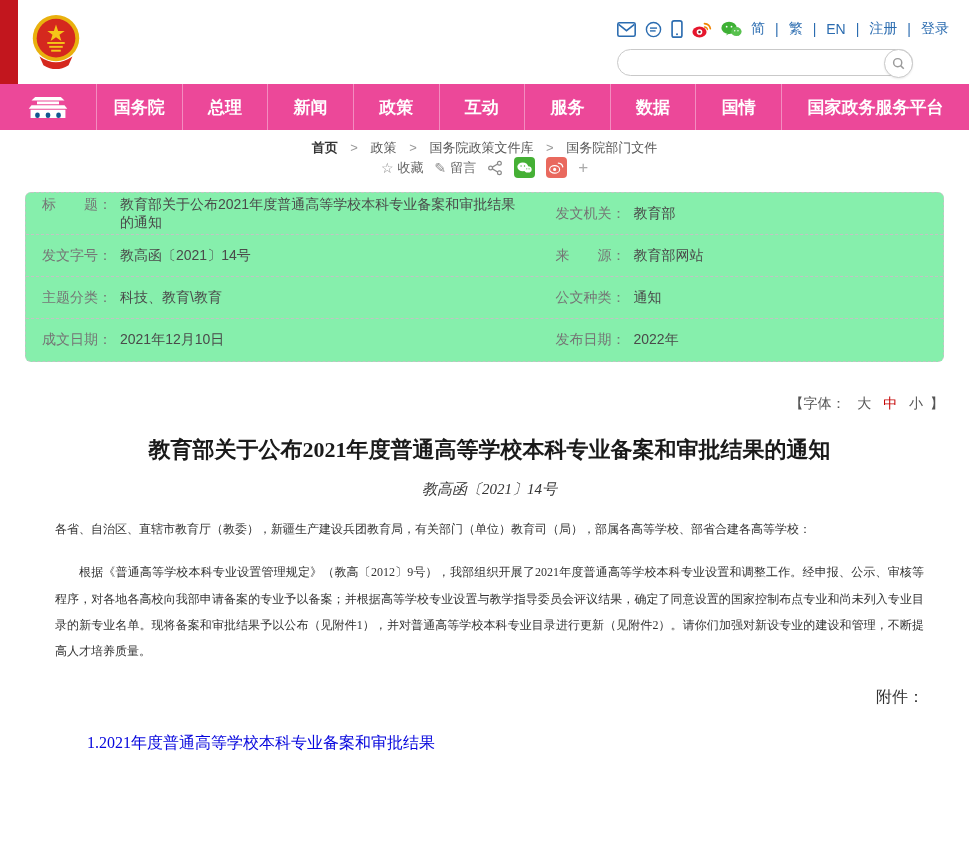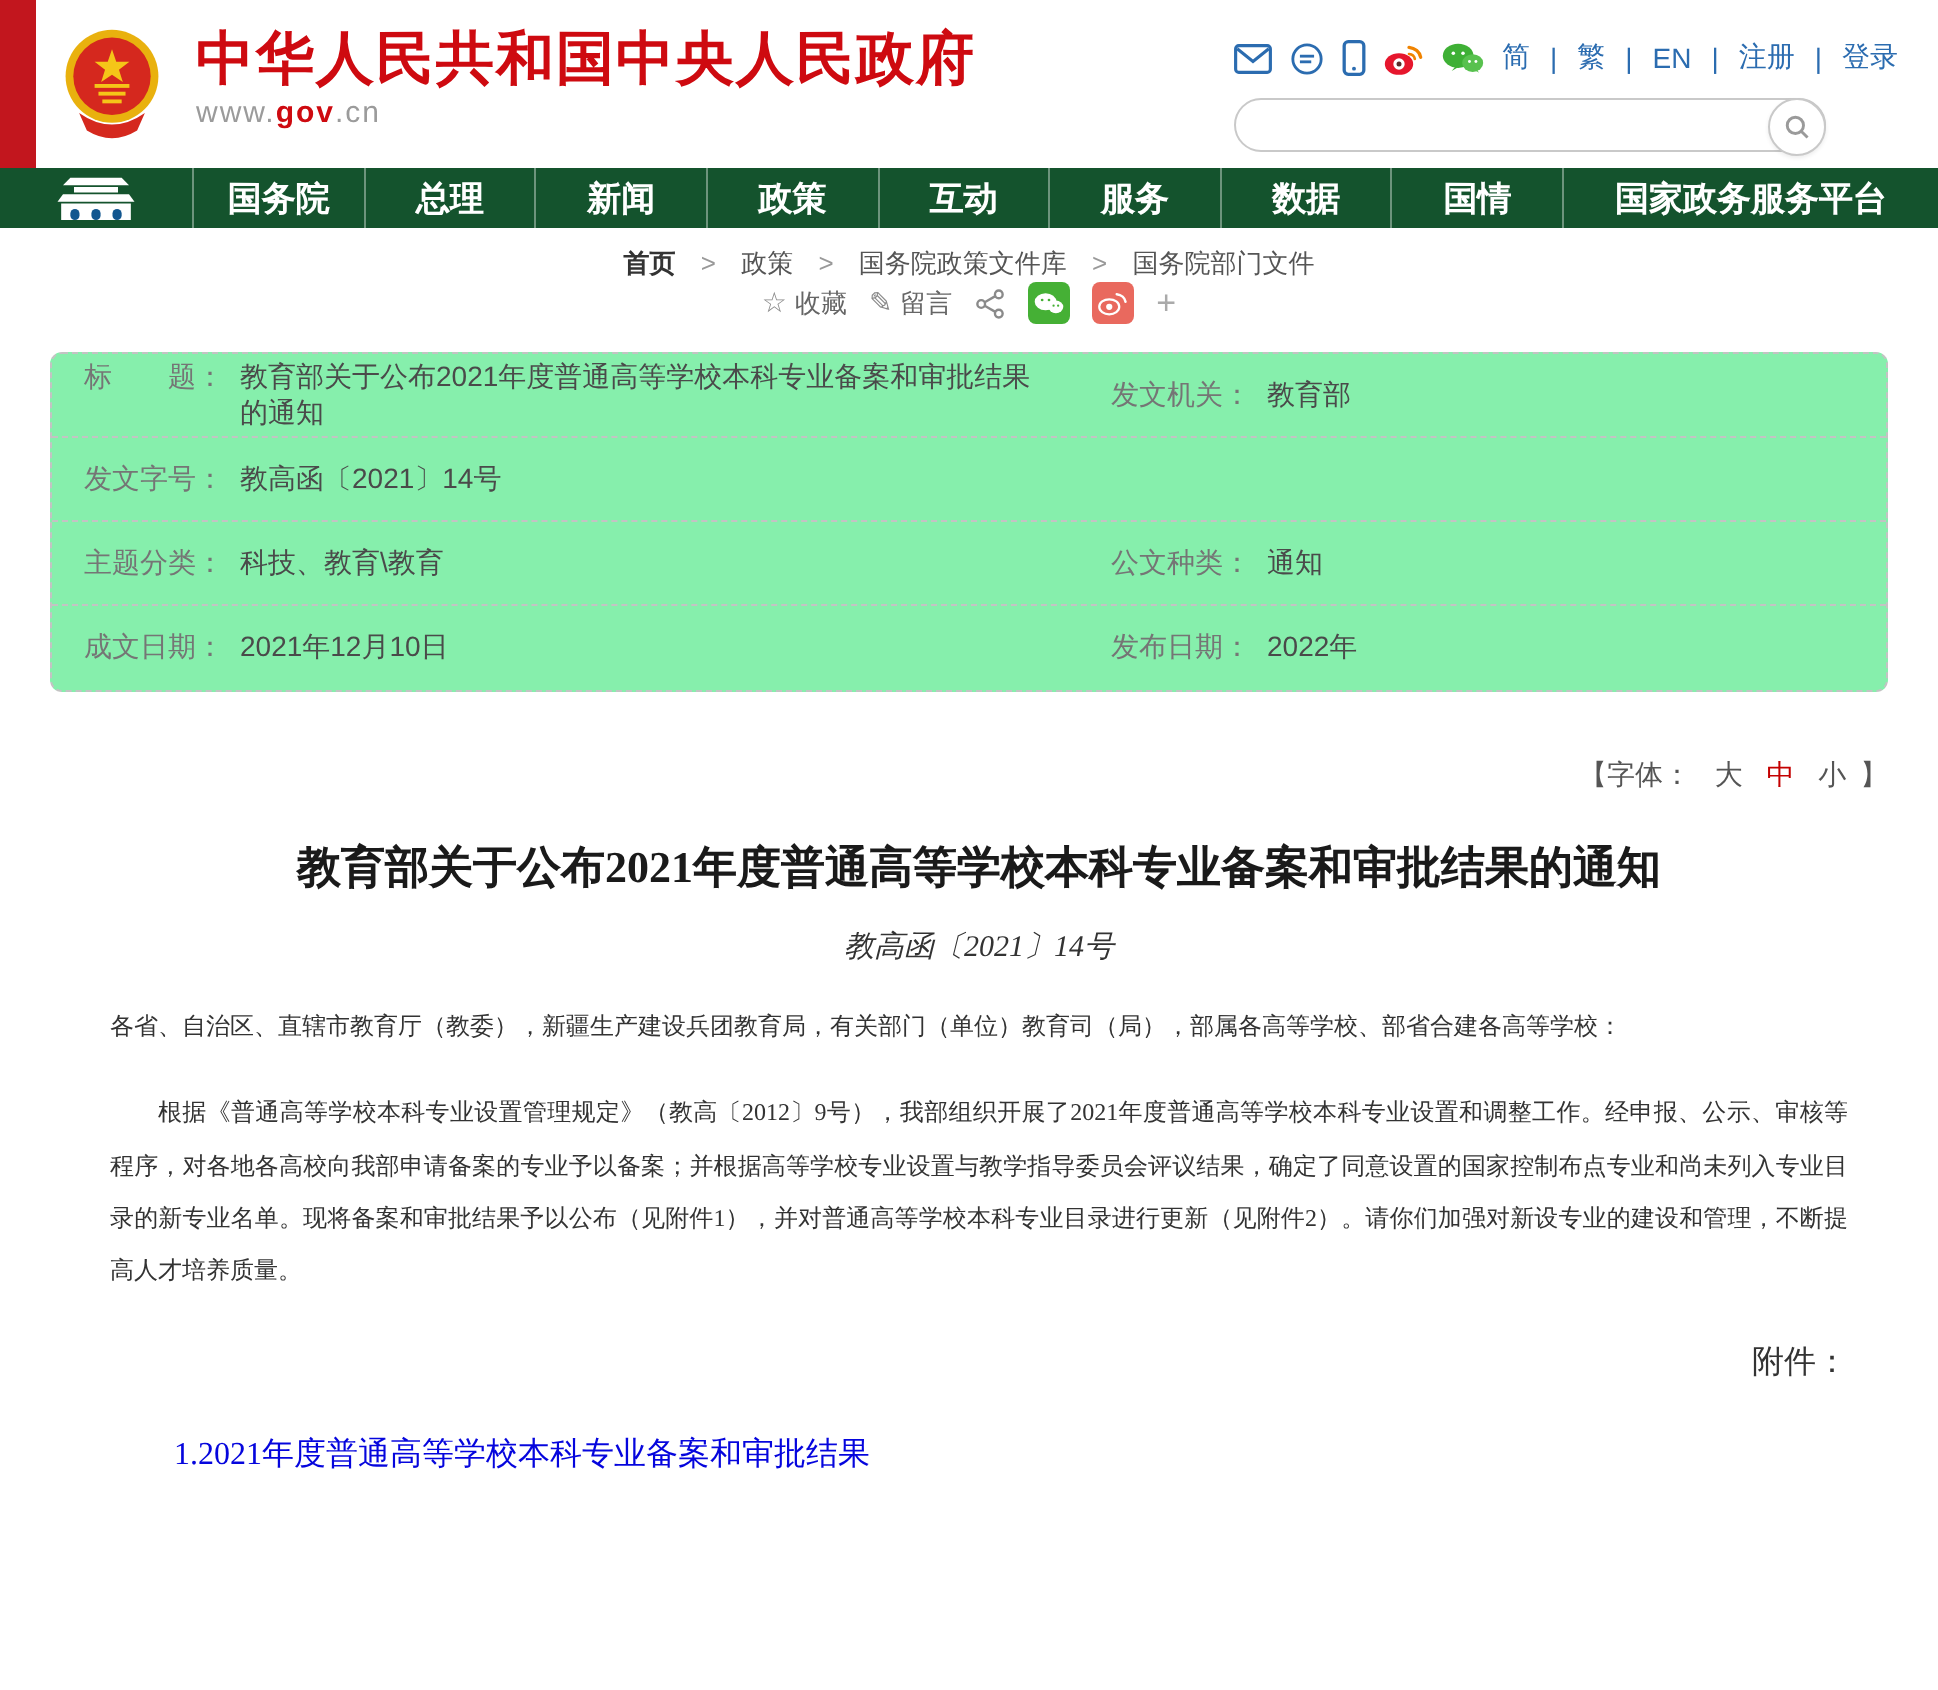--- a/index.html
+++ b/index.html
@@ -28,21 +28,21 @@
   .searchbar { margin-top: 11px; position: relative; width: 296px; height: 27px;
                border: 1px solid #c9c9c9; border-radius: 14px; background: #fff; }
   .searchbar input { width: 255px; height: 23px; margin: 1px 0 0 12px; border: none; outline: none;
                      font-size: 13px; background: transparent; }
   .search-btn { position: absolute; right: -1px; top: -1px; width: 29px; height: 29px;
                 border: 1px solid #c9c9c9; border-radius: 50%; background: #fff;
                 display: flex; align-items: center; justify-content: center; cursor: pointer;
                 box-shadow: 0 1px 2px rgba(0,0,0,.08); }
 
   
-  .nav { display: flex; height: 30px; background: #14532d; }
+  .nav { display: flex; height: 46px; background: #ec4899; }
   .nav-cell { display: flex; align-items: center; justify-content: center;
               color: #fff; font-weight: bold; font-size: 17px; cursor: pointer;
               border-left: 1px solid rgba(255,255,255,.38); }
   .nav-cell:first-child { border-left: none; }
   .nav-icon-cell { flex: 0 0 96px; }
   .nav-item { flex: 1; }
   .nav-last { flex: 0 0 188px; }
 
   
   .breadcrumb-row { display: flex; justify-content: space-between; align-items: center;
@@ -95,24 +95,20 @@
   <div class="brand">
     <svg class="emblem" viewBox="0 0 60 62">
       <circle cx="30" cy="27" r="24" fill="#e9b10e"></circle>
       <circle cx="30" cy="27" r="20" fill="#d5281e"></circle>
       <polygon points="30,13 32.2,19.5 39,19.5 33.6,23.6 35.6,30 30,26.2 24.4,30 26.4,23.6 21,19.5 27.8,19.5" fill="#f5c518"></polygon>
       <rect x="21" y="31" width="18" height="2" fill="#f5c518"></rect>
       <rect x="23" y="35" width="14" height="2" fill="#f5c518"></rect>
       <rect x="25" y="39" width="10" height="2" fill="#f5c518"></rect>
       <path d="M13 46 Q30 58 47 46 L43 55 Q30 63 17 55 Z" fill="#d5281e"></path>
     </svg>
-    <div class="brand-text">
-      <div class="site-title">中华人民共和国中央人民政府</div>
-      <div class="site-url"><span>www.</span><span class="gov">gov</span><span>.cn</span></div>
-    </div>
   </div>
 
   <div class="header-right">
     <div class="hr-top">
       <span class="icon">
         <svg width="19" height="15" viewBox="0 0 24 19">
             <rect x="1" y="1" width="22" height="17" rx="2" fill="none" stroke="#2b6cb0" stroke-width="2"></rect>
             <path d="M2 3l10 8L22 3" fill="none" stroke="#2b6cb0" stroke-width="2"></path>
           </svg>
       </span>
@@ -253,20 +249,24 @@
     <div class="meta-cell c-right">
       <span class="meta-label">发文机关：</span>
       <span class="meta-value">教育部</span>
     </div>
   </div>
   <div class="meta-row">
     <div class="meta-cell c-left">
       <span class="meta-label">发文字号：</span>
       <span class="meta-value">教高函〔2021〕14号</span>
     </div>
+    <div class="meta-cell c-right">
+      <span class="meta-label">来　　源：</span>
+      <span class="meta-value">教育部网站</span>
+    </div>
   </div>
   <div class="meta-row">
     <div class="meta-cell c-left">
       <span class="meta-label">主题分类：</span>
       <span class="meta-value">科技、教育\教育</span>
     </div>
     <div class="meta-cell c-right">
       <span class="meta-label">公文种类：</span>
       <span class="meta-value">通知</span>
     </div>

